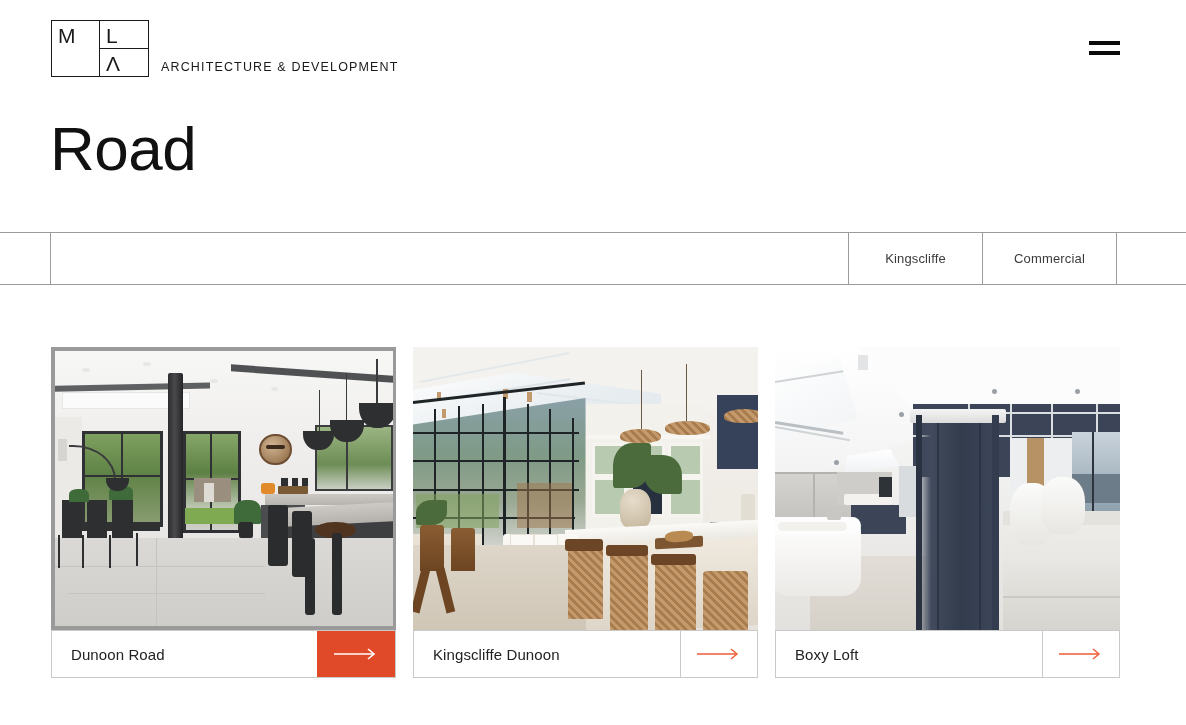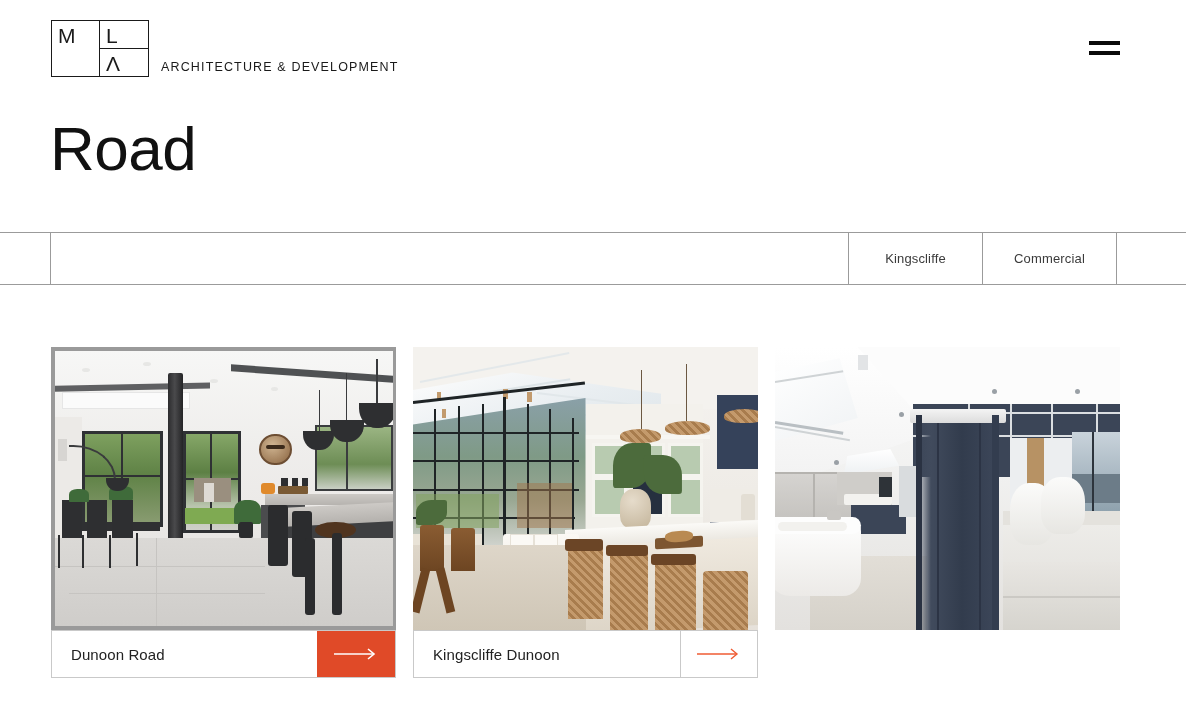--- a/index.html
+++ b/index.html
@@ -497,16 +497,25 @@
           <div class="ph p3-pillow" style="left:77%;top:46%;width:13%;height:20%;"></div>
           <div class="ph" style="left:66%;top:76%;width:36%;height:24%;background:linear-gradient(#e8e6e2,#d6d4ce);"></div>
           <div class="ph" style="left:66%;top:88%;width:36%;height:2px;background:#cbc9c4;"></div>
 
           <div class="ph p3-downlight" style="left:63%;top:15%;"></div>
           <div class="ph p3-downlight" style="left:87%;top:15%;"></div>
           <div class="ph p3-downlight" style="left:36%;top:23%;"></div>
           <div class="ph p3-downlight" style="left:17%;top:40%;"></div>
         </div>
       </div>
+      <div class="card-foot">
+        <div class="card-title">Boxy Loft</div>
+        <div class="card-arrow">
+          <svg class="arrow-svg" width="44" height="12" viewBox="0 0 44 12">
+            <path d="M0 6 H40" stroke="#ef5b33" stroke-width="1.4" fill="none"></path>
+            <path d="M34 1 L40 6 L34 11" stroke="#ef5b33" stroke-width="1.4" fill="none"></path>
+          </svg>
+        </div>
+      </div>
     </article>
 
   </section>
 </div>
 
 </body></html>

